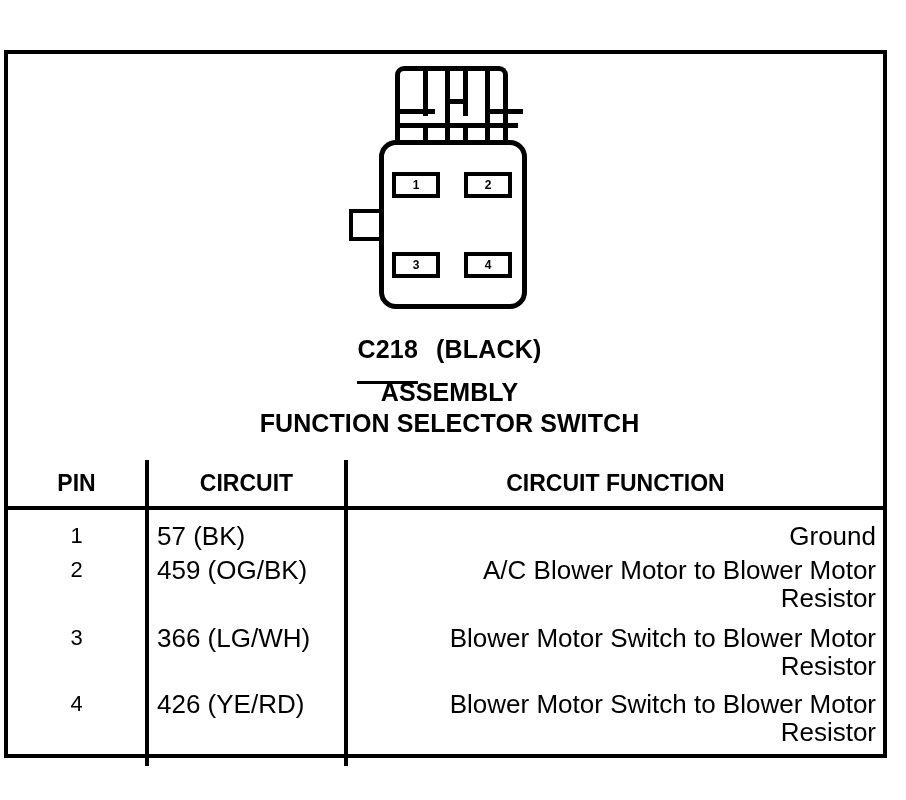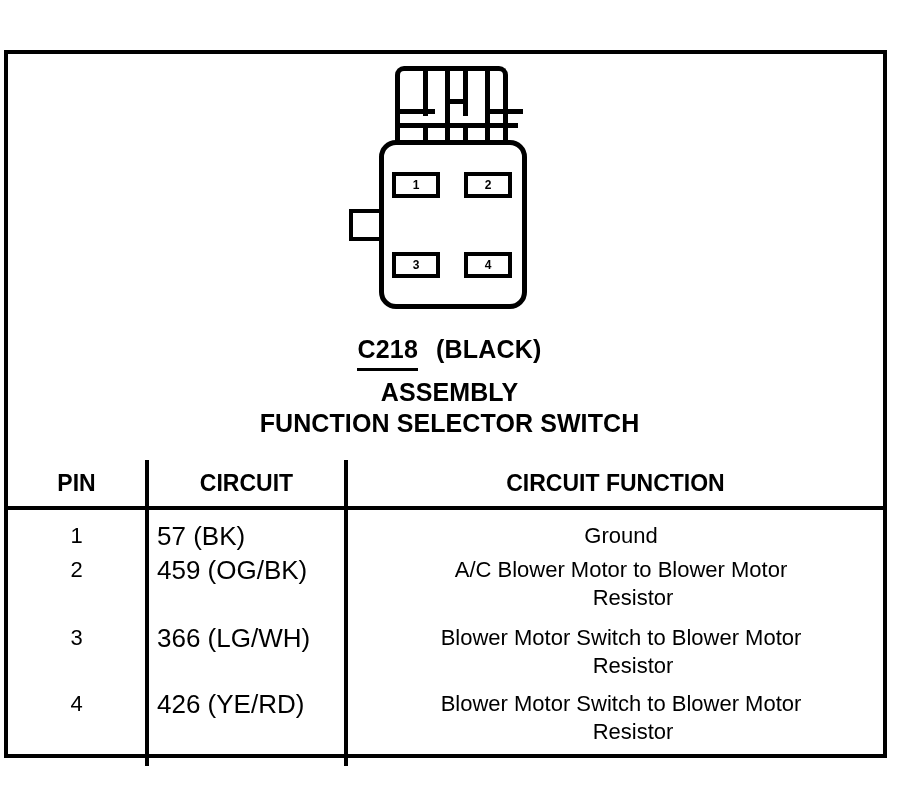--- a/index.html
+++ b/index.html
@@ -116,21 +116,21 @@
   }
   #conn-id-line {
     font-size: 25px;
     font-weight: bold;
     letter-spacing: 0.2px;
     margin-bottom: 13px;
     white-space: nowrap;
   }
   #conn-id {
     border-bottom: 3px solid #000;
-    padding-bottom: 5px;
+    padding-bottom: 18px;
   }
   .assy-line {
     font-size: 25px;
     font-weight: bold;
     letter-spacing: 0.1px;
     line-height: 31px;
     white-space: nowrap;
   }
 
   
@@ -202,22 +202,22 @@
     width: 185px;
     text-align: left;
     font-size: 26px;
     line-height: 28px;
     white-space: nowrap;
   }
   .cell-function {
     position: absolute;
     left: 362px;
     width: 510px;
-    text-align: center;
-    font-size: 22px;
+    text-align: right;
+    font-size: 26px;
     line-height: 28px;
   }
   .fn-cont {
     display: block;
     padding-left: 24px;
   }
 </style>
 </head>
 <body>
 

